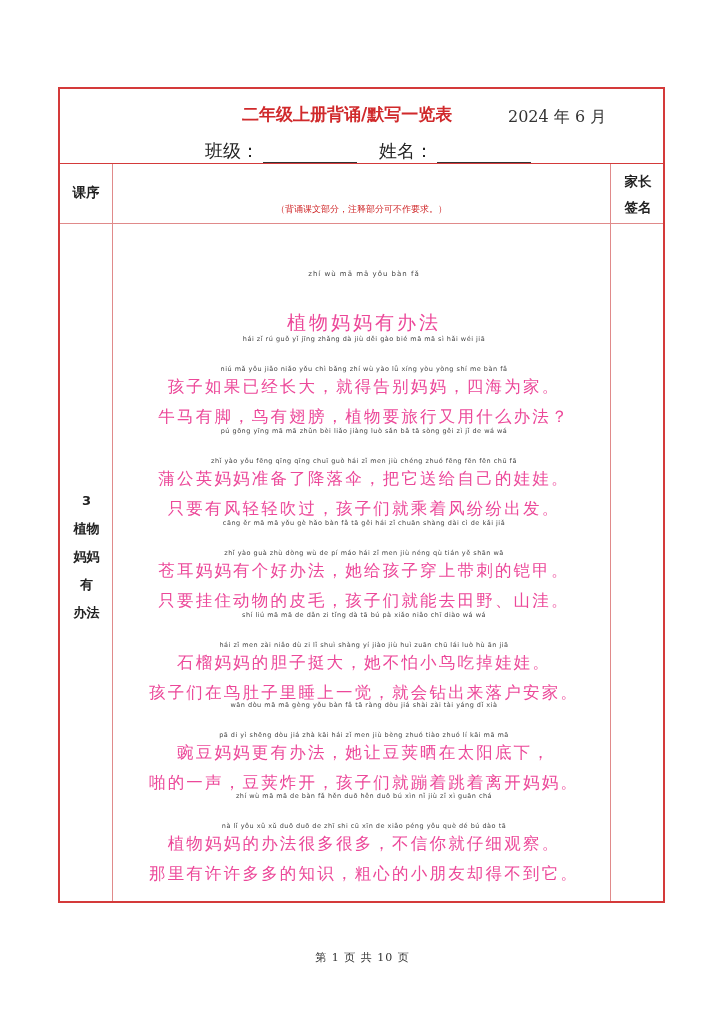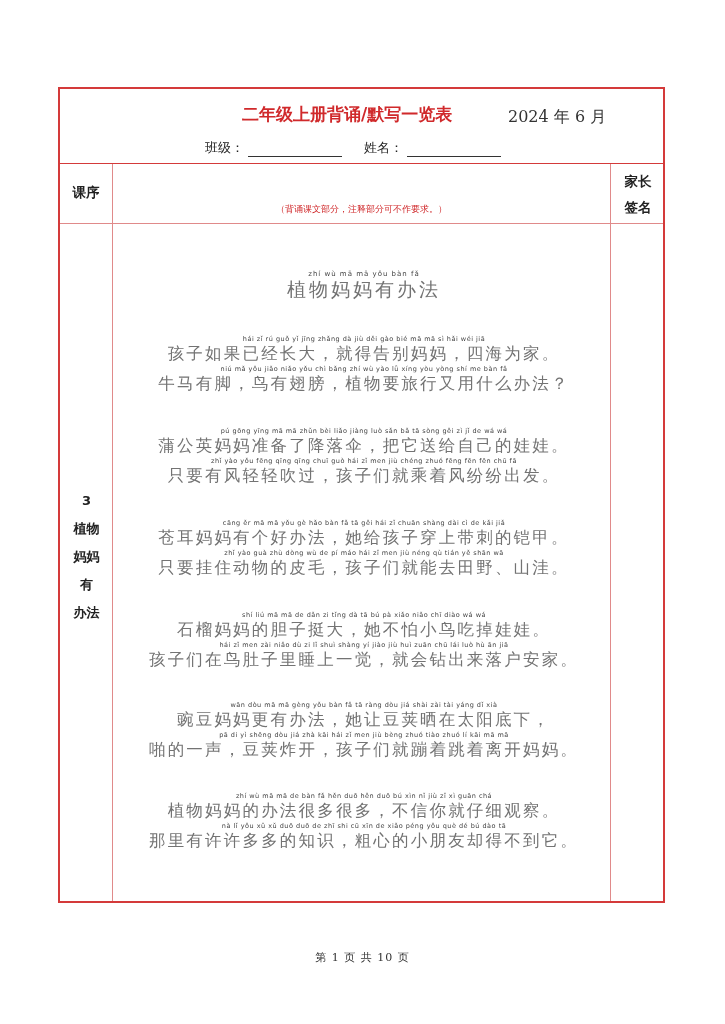--- a/index.html
+++ b/index.html
@@ -6,32 +6,32 @@
   body { width:725px; height:1024px; background:#ffffff; position:relative; overflow:hidden;
          font-family:"DejaVu Serif", serif; color:#222; }
   .sheet { position:absolute; left:58px; top:87px; width:607px; height:816px;
            border:2px solid #d43a3a; box-sizing:border-box;padding-left:16px; }
   .hline { position:absolute; left:0; right:0; height:0; border-top:1.5px solid #d43a3a; }
   .vline { position:absolute; width:0; border-left:1px solid #e08a8a; }
   .title { position:absolute; left:0; width:100%; top:14px; text-align:center; }
   .title-text { font-family:"DejaVu Sans", sans-serif; font-weight:bold; color:#d0292b; font-size:17px;
                 position:absolute; left:182px; top:0; white-space:nowrap; }
   .date { position:absolute; left:448px; top:4px; font-size:16px; color:#333; white-space:nowrap; }
-  .info-row { position:absolute; top:50px; left:145px; font-size:13px; color:#222; white-space:nowrap; }
+  .info-row { position:absolute; top:50px; left:145px; font-size:18px; color:#222; white-space:nowrap; }
   .info-row span { display:inline-block; vertical-align:bottom; }
   .blank { display:inline-block; width:94px; border-bottom:1.3px solid #333; height:15px; margin:0 22px 0 4px; }
   .hdr-cell { position:absolute; font-family:"DejaVu Sans", sans-serif; font-weight:bold; font-size:13.5px; color:#222; text-align:center; }
   .hdr-note { position:absolute; font-size:9px; color:#d0292b; text-align:center; white-space:nowrap; }
   .lesson-col { position:absolute; left:0; width:53px; top:398px; text-align:center;
                 font-family:"DejaVu Sans", sans-serif; font-weight:bold; font-size:13px; line-height:28px; color:#222; }
   .poem-title { position:absolute; left:56px; width:496px; top:181px; text-align:center; }
   .stanza { position:absolute; left:56px; width:496px; }
   .line { text-align:center; position:relative; height:30px; white-space:nowrap; }
   .py { display:block; font-family:"DejaVu Sans", sans-serif; font-size:6.5px; color:#444; height:9px; line-height:9px; letter-spacing:0.5px; }
-  .hz { display:block; font-family:Liberation Mono, monospace; font-size:16.5px; letter-spacing:2.2px; color:#737373; line-height:21px; }
+  .hz { display:block; font-family:Liberation Serif, serif; font-size:16.5px; letter-spacing:2.2px; color:#ec4899; line-height:21px;margin-top:32px; }
   .poem-title .py { font-size:7px; letter-spacing:1px; }
   .poem-title .hz { font-size:19px; letter-spacing:3px; line-height:24px; }
   .footer { position:absolute; top:950px; left:0; width:725px; text-align:center; font-size:11px; color:#333; letter-spacing:1px; }
 </style>
 </head>
 <body>
 
 <div class="sheet">
 
   <div class="title">

